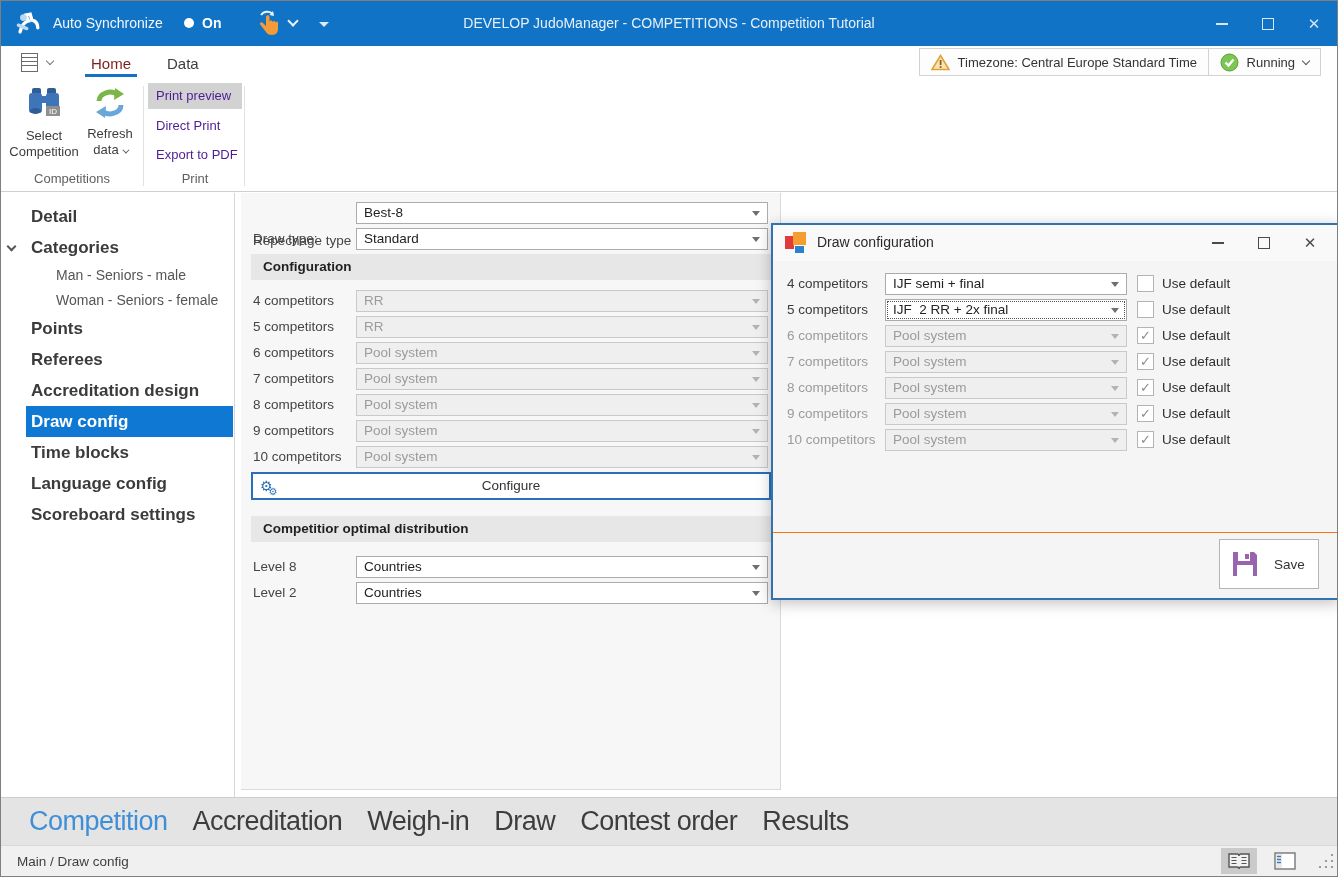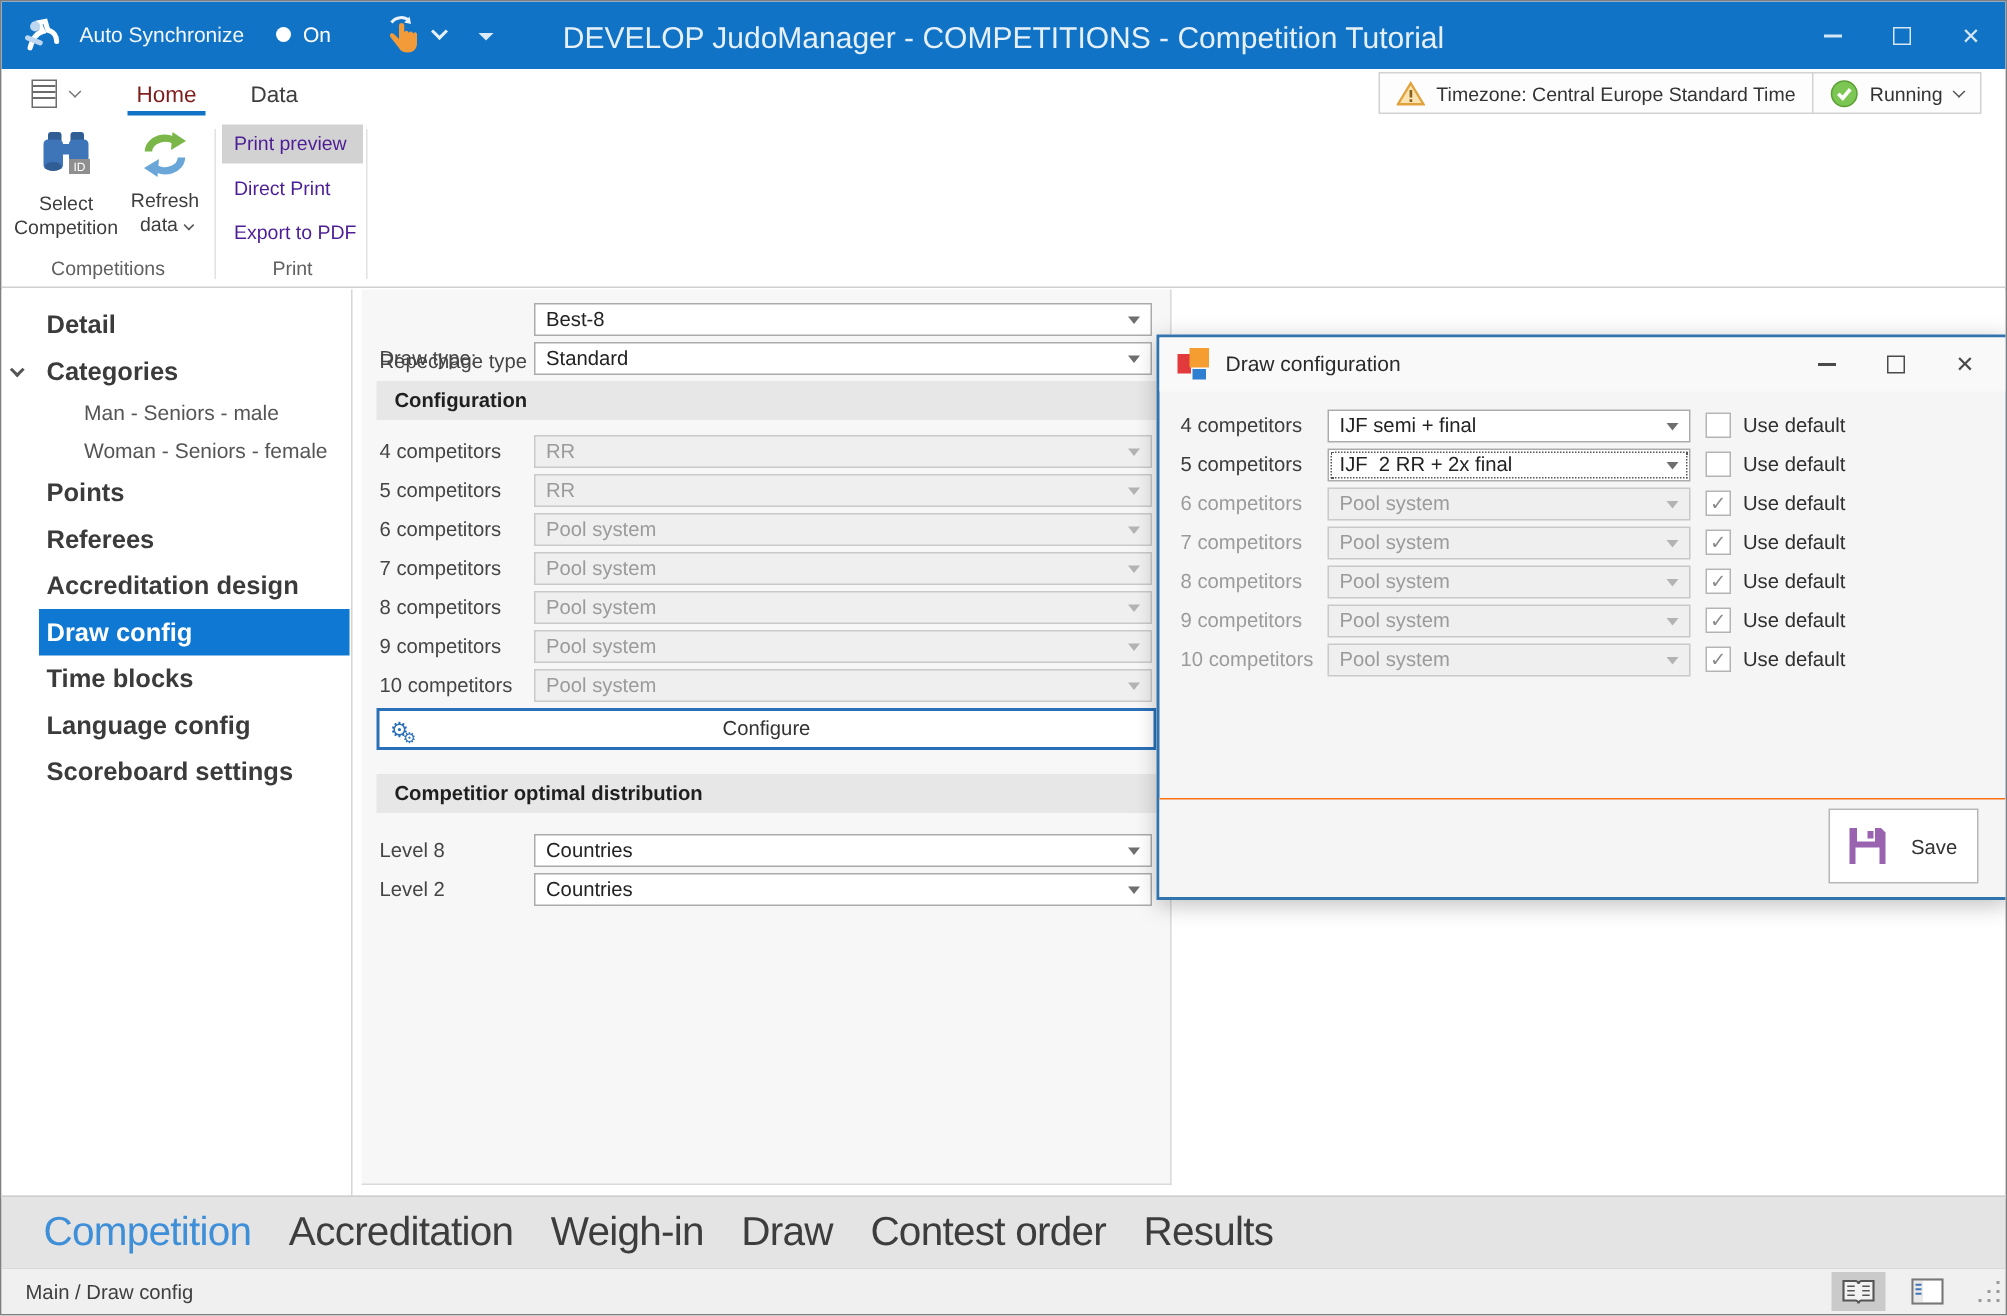--- a/index.html
+++ b/index.html
@@ -6,31 +6,31 @@
   html,body { background:#cfcfcf; }
   body { font-family:"Liberation Sans", sans-serif; }
   .window { position:relative; width:1338px; height:877px; background:#fff;
             border:1px solid #7f7f7f; overflow:hidden; font-size:13px; color:#333; }
 
   
   .titlebar { position:absolute; left:0; top:0; width:100%; height:45px;
               background:#1173c5; color:#fff; }
   .tb-logo { position:absolute; left:14px; top:9px; width:27px; height:27px; }
   .tb-applabel { position:absolute; left:52px; top:14px; font-size:14px; color:#f2f7fc; }
-  .tb-sync { position:absolute; left:183px; top:14px; font-size:14px; color:#fff; display:flex; align-items:center; gap:8px; }
+  .tb-sync { position:absolute; left:183px; top:14px; font-size:14px; color:#fff; display:flex; align-items:center; gap:8px;font-weight:bold; }
   .tb-sync .dot { width:10px; height:10px; border-radius:50%; background:#fff; display:inline-block; }
   .tb-hand { position:absolute; left:254px; top:8px; width:26px; height:28px; }
   .chev { display:inline-block; width:8px; height:8px; border-right:2px solid currentColor;
           border-bottom:2px solid currentColor; transform:rotate(45deg); }
   .tb-chev1 { position:absolute; left:288px; top:16px; color:#e9f2fa; }
   .tb-tri { position:absolute; left:318px; top:21px; width:0; height:0;
             border-left:5px solid transparent; border-right:5px solid transparent;
             border-top:5px solid #dcebf7; }
   .tb-title { position:absolute; left:0; top:14px; width:100%; text-align:center;
-              font-size:20px; color:#e6f0f9; pointer-events:none; }
+              font-size:14px; color:#e6f0f9; pointer-events:none; }
   .tb-btn { position:absolute; top:0; width:46px; height:45px; display:flex;
             align-items:center; justify-content:center; color:#d5e6f5; font-size:15px; }
   .tb-min { right:92px; } .tb-max { right:46px; } .tb-close { right:0; }
   .tb-min i { display:block; width:12px; height:2px; background:#d5e6f5; }
   .tb-max i { display:block; width:12px; height:12px; border:1px solid #d5e6f5; }
 
   
   .ribbon { position:absolute; left:0; top:45px; width:100%; height:146px;
             background:#fff; border-bottom:1px solid #cfcfcf; }
   .appmenu { position:absolute; left:20px; top:7px; width:34px; height:22px; }

